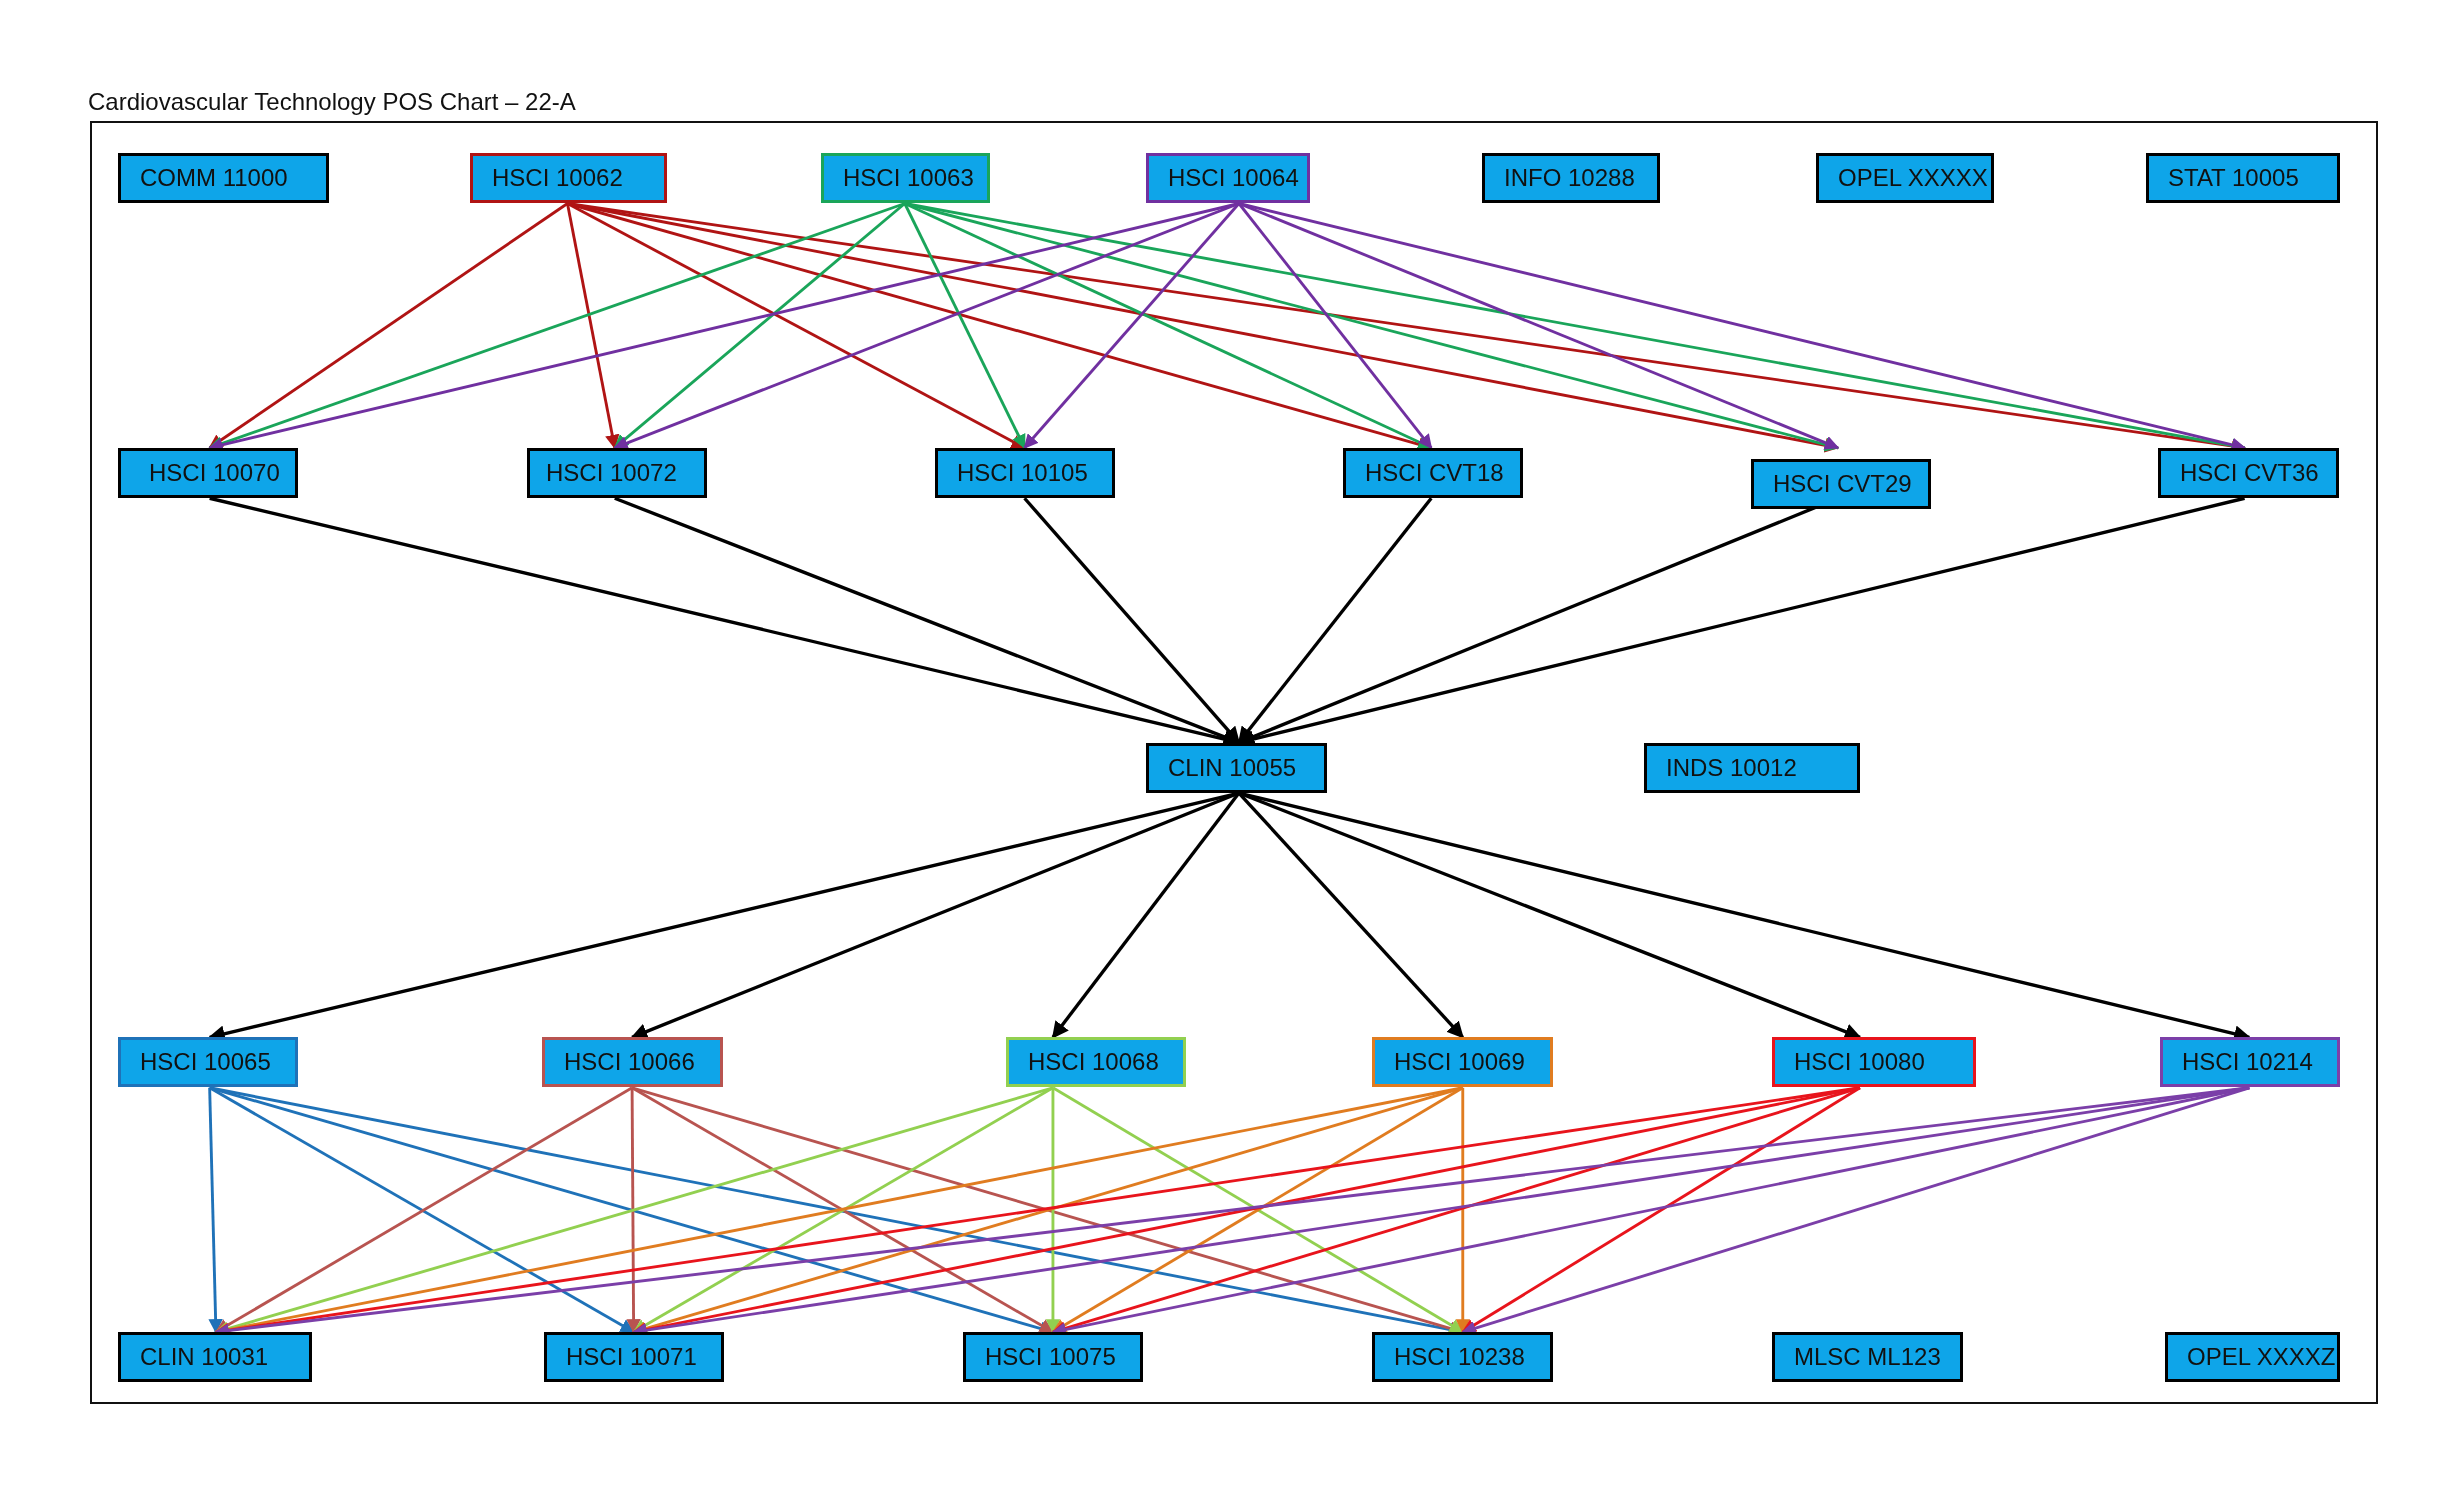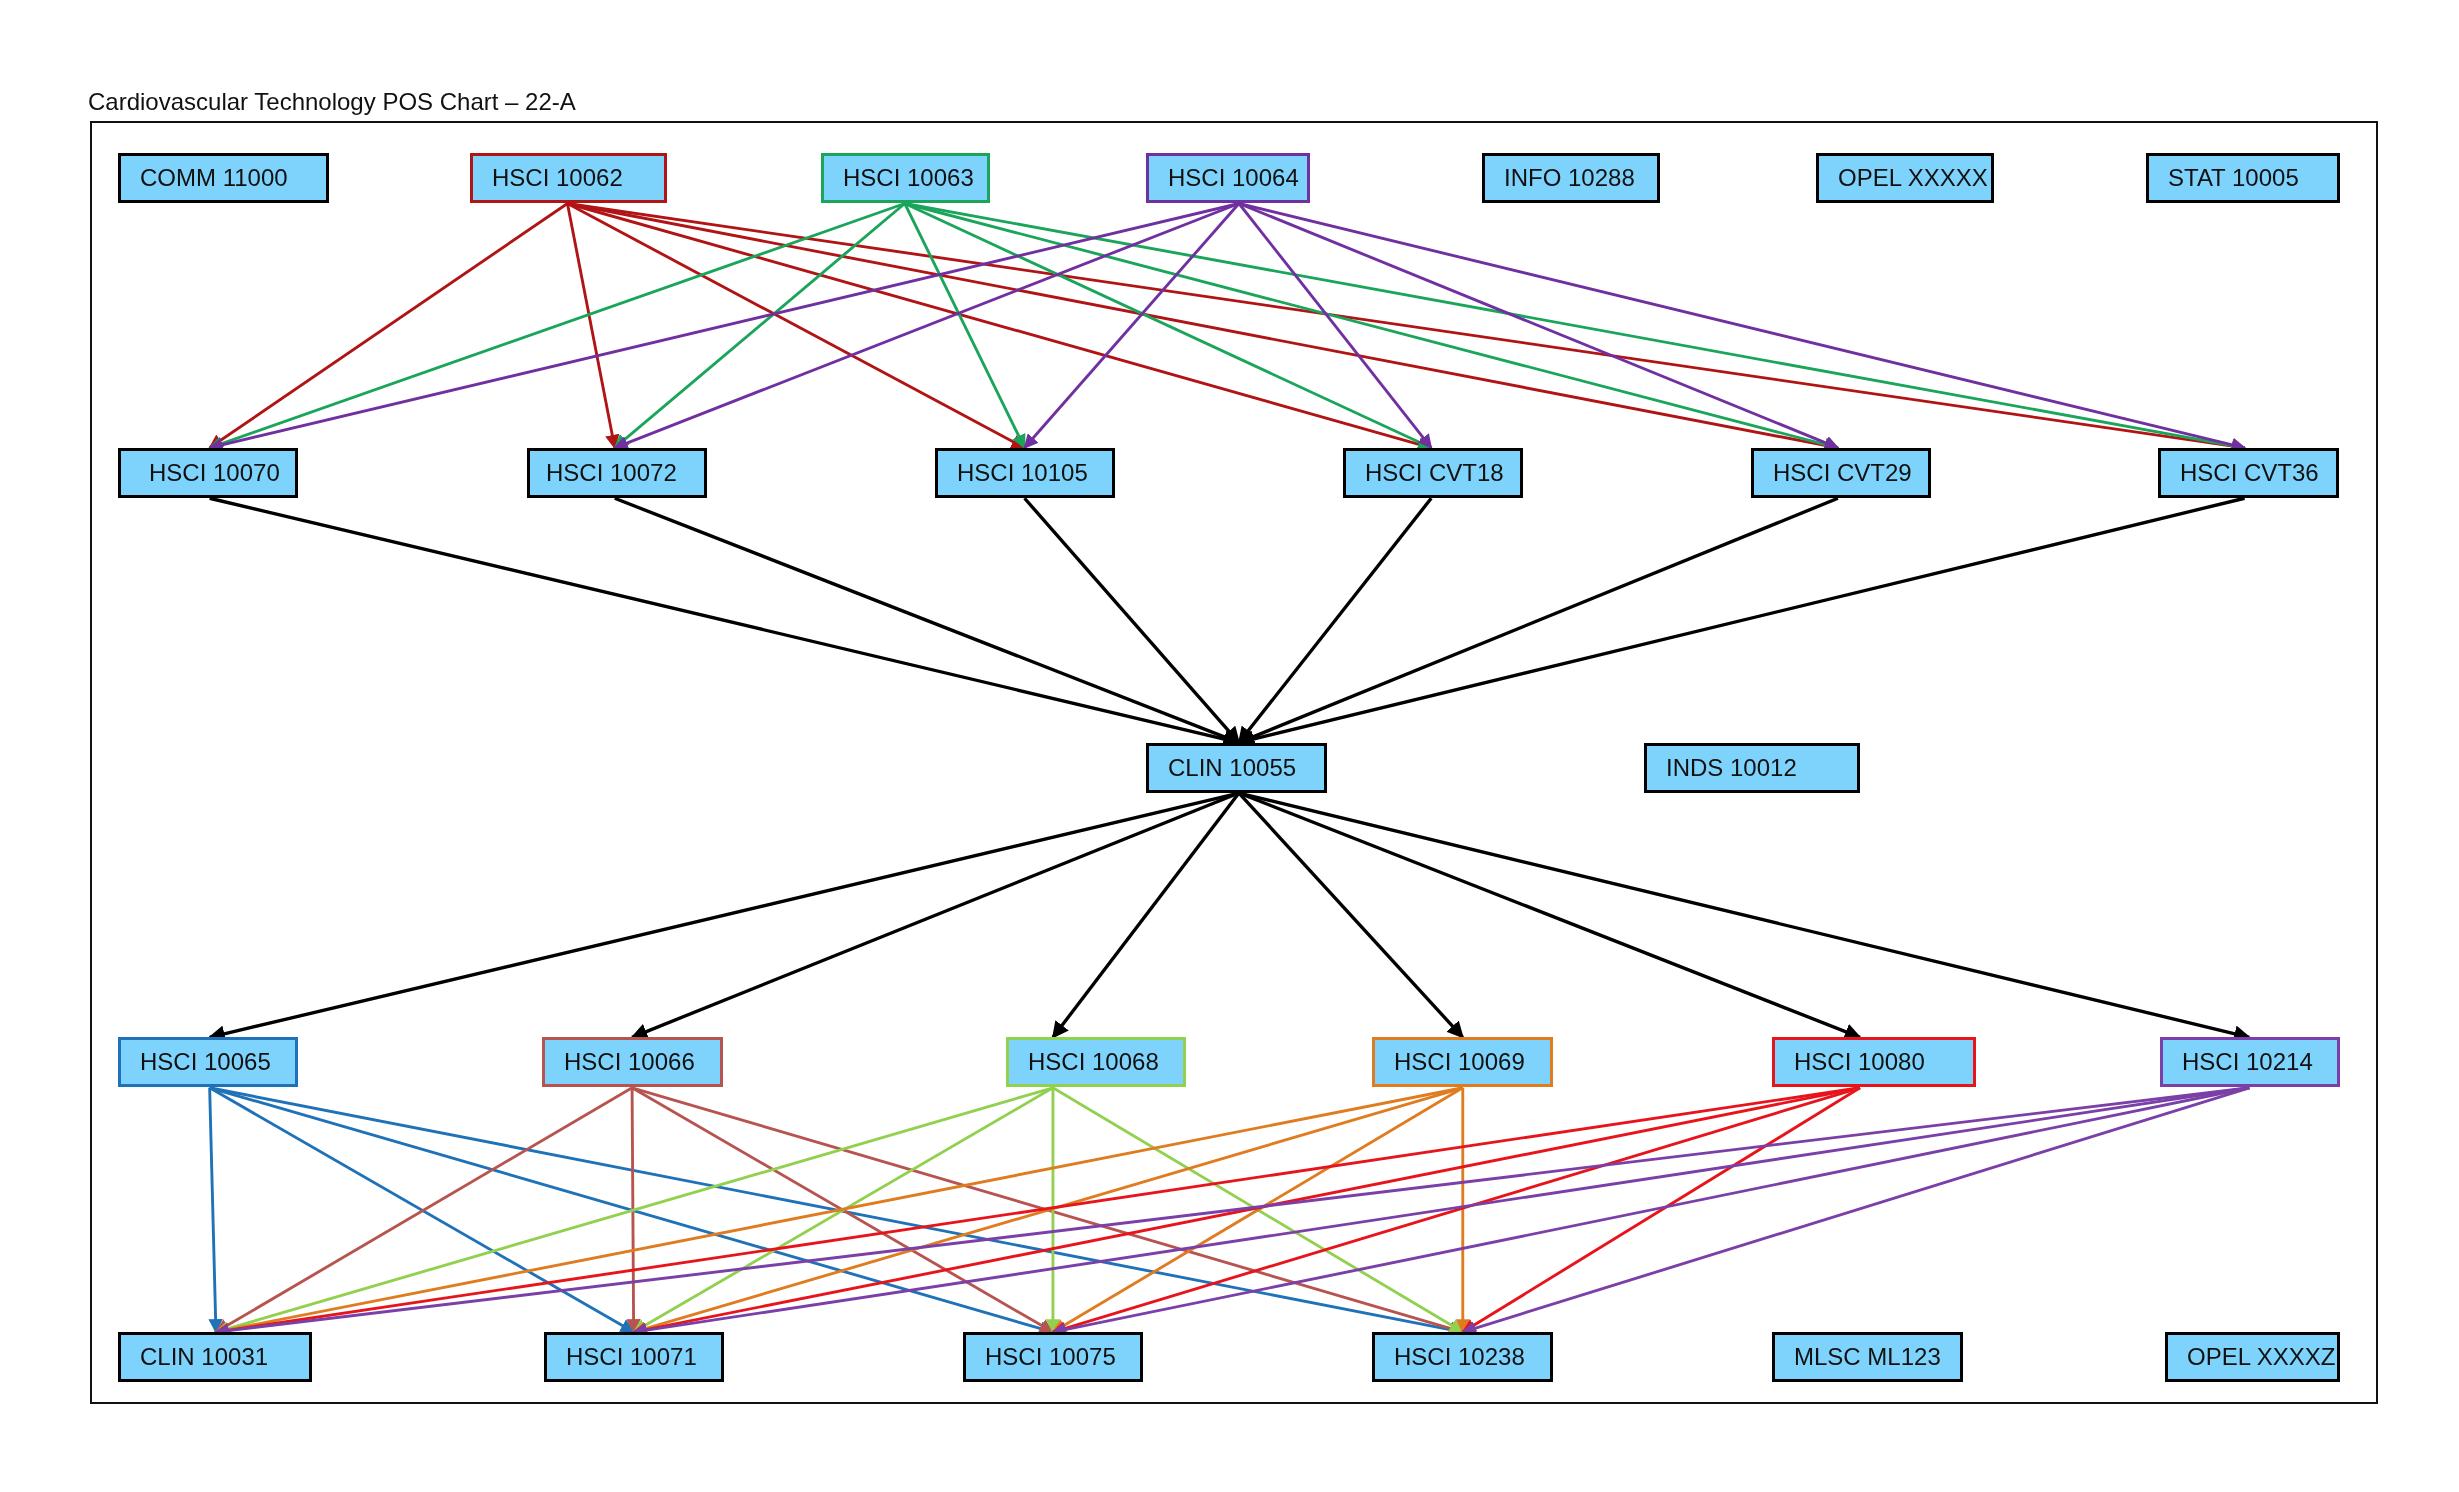--- a/index.html
+++ b/index.html
@@ -1,20 +1,20 @@
 <!DOCTYPE html>
 <html><head>
 <meta charset="utf-8">
 <style>
   html, body { margin:0; padding:0; background:#ffffff; }
   body { width:2459px; height:1493px; position:relative; overflow:hidden; font-family:"Liberation Sans", sans-serif; }
   #title { position:absolute; left:88px; top:88px; font-size:24px; color:#111; white-space:nowrap; }
   #frame { position:absolute; left:90px; top:121px; width:2288px; height:1283px; border:2.9px solid #111; box-sizing:border-box; }
   svg#edges { position:absolute; left:0; top:0; }
-  .node { position:absolute; box-sizing:border-box; border:3.4px solid #000; background:#7dd3fc;
+  .node { position:absolute; box-sizing:border-box; border:3.4px solid #000; background:#0ea5e9;
           display:flex; align-items:center; padding-left:19px; font-size:24px; color:#111; white-space:nowrap; }
 </style>
 </head>
 <body>
 
 <div id="title">Cardiovascular Technology POS Chart – 22-A</div>
 <div id="frame"></div>
 <svg id="edges" width="2459" height="1493" xmlns="http://www.w3.org/2000/svg" viewBox="0 0 2560 1554">
   <defs id="markers">
       <marker id="arrow-black" viewBox="0 0 10 10" refX="9" refY="5" markerWidth="5" markerHeight="5" orient="auto-start-reverse">
@@ -132,21 +132,21 @@
     </div>
     <div class="node" style="left: 527px; top: 448px; width: 180px; height: 50px; border-color: rgb(0, 0, 0); padding-left: 16px;">
       <span>HSCI 10072</span>
     </div>
     <div class="node" style="left: 935px; top: 448px; width: 180px; height: 50px; border-color: rgb(0, 0, 0);">
       <span>HSCI 10105</span>
     </div>
     <div class="node" style="left: 1343px; top: 448px; width: 180px; height: 50px; border-color: rgb(0, 0, 0);">
       <span>HSCI CVT18</span>
     </div>
-    <div class="node" style="left: 1751px; top: 448px; width: 180px; height: 50px; border-color: rgb(0, 0, 0);">
+    <div class="node" style="left: 1751px; top: 459px; width: 180px; height: 50px; border-color: rgb(0, 0, 0);">
       <span>HSCI CVT29</span>
     </div>
     <div class="node" style="left: 2158px; top: 448px; width: 181px; height: 50px; border-color: rgb(0, 0, 0);">
       <span>HSCI CVT36</span>
     </div>
     <div class="node" style="left: 1146px; top: 743px; width: 181px; height: 50px; border-color: rgb(0, 0, 0);">
       <span>CLIN 10055</span>
     </div>
     <div class="node" style="left: 1644px; top: 743px; width: 216px; height: 50px; border-color: rgb(0, 0, 0); text-align: center;">
       <span>INDS 10012</span>

